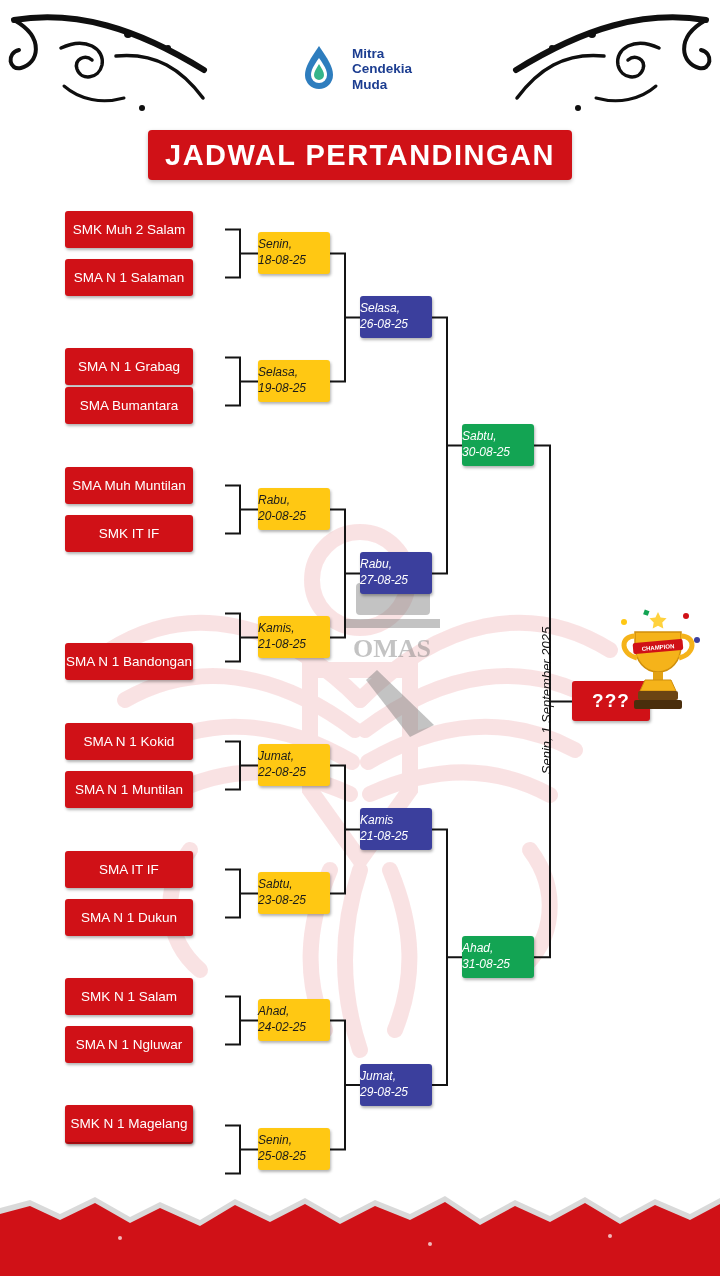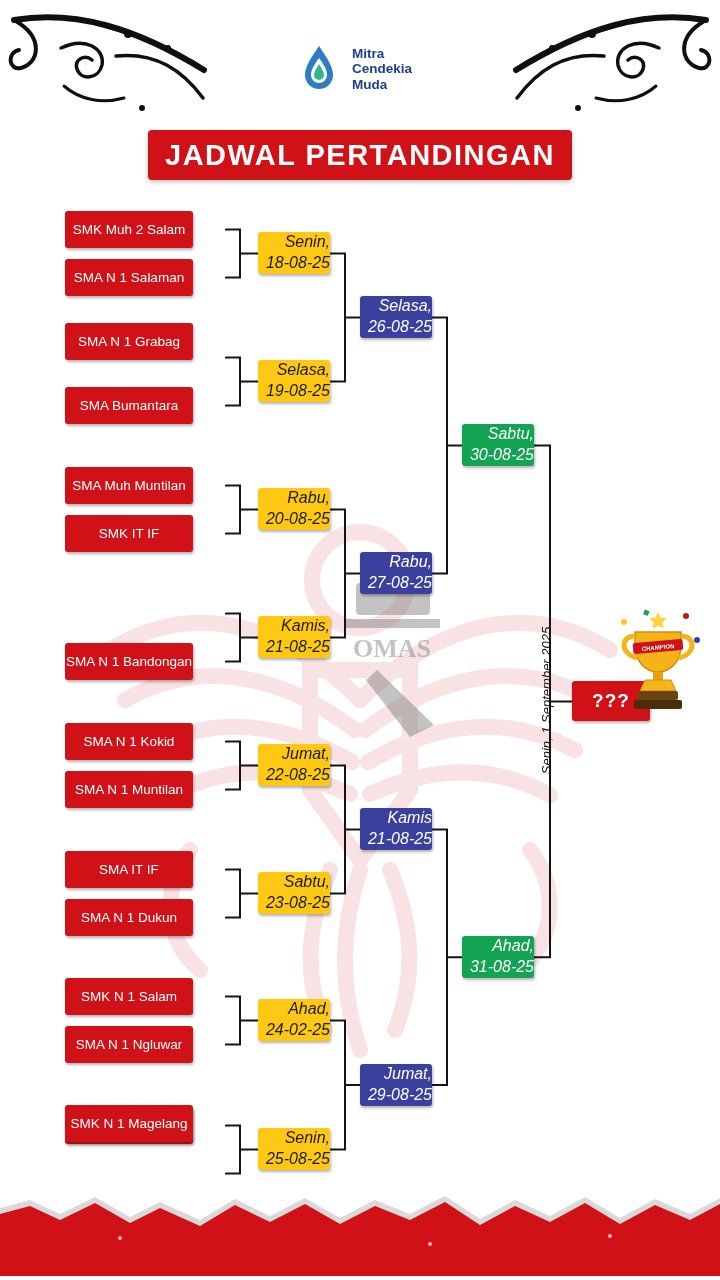--- a/index.html
+++ b/index.html
@@ -22,22 +22,22 @@
     display:flex;align-items:center;justify-content:center;font-size:29px;font-weight:800;
     letter-spacing:1.5px;border-radius:4px;z-index:2;box-shadow:0 2px 4px rgba(0,0,0,.25);
   }
   
   .team-box{
     position:absolute;left:65px;width:128px;height:37px;background:#d01117;color:#fff;
     display:flex;align-items:center;justify-content:center;font-size:13.5px;font-weight:500;
     border-radius:3px;box-shadow:1px 2px 3px rgba(0,0,0,.3);z-index:2;text-align:center;
   }
   .date-box{
-    position:absolute;width:72px;height:42px;display:flex;flex-direction:column;align-items:flex-end;
-    justify-content:center;font-style:italic;font-size:16px;line-height:1.3;border-radius:3px;
+    position:absolute;width:72px;height:42px;display:flex;flex-direction:column;align-items:flex-start;
+    justify-content:center;font-style:italic;font-size:12px;line-height:1.3;border-radius:3px;
     z-index:2;box-shadow:1px 2px 3px rgba(0,0,0,.3);
   }
   .r1{left:258px;background:#ffc813;color:#1b1b1b;}
   .r2{left:360px;background:#3b3f9d;color:#fff;}
   .sf{left:462px;background:#13a453;color:#fff;}
   .final-box{
     position:absolute;left:572px;top:681px;width:78px;height:40px;background:#d01117;color:#fff;
     font-weight:800;font-size:19px;display:flex;align-items:center;justify-content:center;
     border-radius:3px;z-index:2;box-shadow:1px 2px 3px rgba(0,0,0,.3);letter-spacing:1px;
   }
@@ -134,21 +134,21 @@
   <div class="title-banner">
     <span>JADWAL PERTANDINGAN</span>
   </div>
 
   <svg id="bracket-lines" width="720" height="1280">
       <path d="M225 229.5H240V277.5H225M240 253.5H258M225 357.5H240V405.5H225M240 381.5H258M225 485.5H240V533.5H225M240 509.5H258M225 613.5H240V661.5H225M240 637.5H258M225 741.5H240V789.5H225M240 765.5H258M225 869.5H240V917.5H225M240 893.5H258M225 996.5H240V1044.5H225M240 1020.5H258M225 1125.5H240V1173.5H225M240 1149.5H258M330 253.5H345V381.5H330M345 317.5H360M330 509.5H345V637.5H330M345 573.5H360M330 765.5H345V893.5H330M345 829.5H360M330 1020.5H345V1149.5H330M345 1085H360M432 317.5H447V573.5H432M447 445.5H462M432 829.5H447V1085H432M447 957.25H462M534 445.5H550V957.25H534M550 701.375H572" fill="none" stroke="#141414" stroke-width="2"></path>
     </svg>
 
   <div class="team-box" style="top:211px">SMK Muh 2 Salam</div>
   <div class="team-box" style="top:259px">SMA N 1 Salaman</div>
-  <div class="team-box" style="top:323px">SMA N 1 Grabag</div>
+  <div class="team-box" style="top:348px">SMA N 1 Grabag</div>
   <div class="team-box" style="top:387px">SMA Bumantara</div>
   <div class="team-box" style="top:515px">SMK IT IF</div>
   <div class="team-box" style="top:467px">SMA Muh Muntilan</div>
   <div class="team-box" style="top:643px">SMA N 1 Bandongan</div>
   <div class="team-box" style="top:723px">SMA N 1 Kokid</div>
   <div class="team-box" style="top:771px">SMA N 1 Muntilan</div>
   <div class="team-box" style="top:851px">SMA IT IF</div>
   <div class="team-box" style="top:899px">SMA N 1 Dukun</div>
   <div class="team-box" style="top:978px">SMK N 1 Salam</div>
   <div class="team-box" style="top:1026px">SMA N 1 Ngluwar</div>

